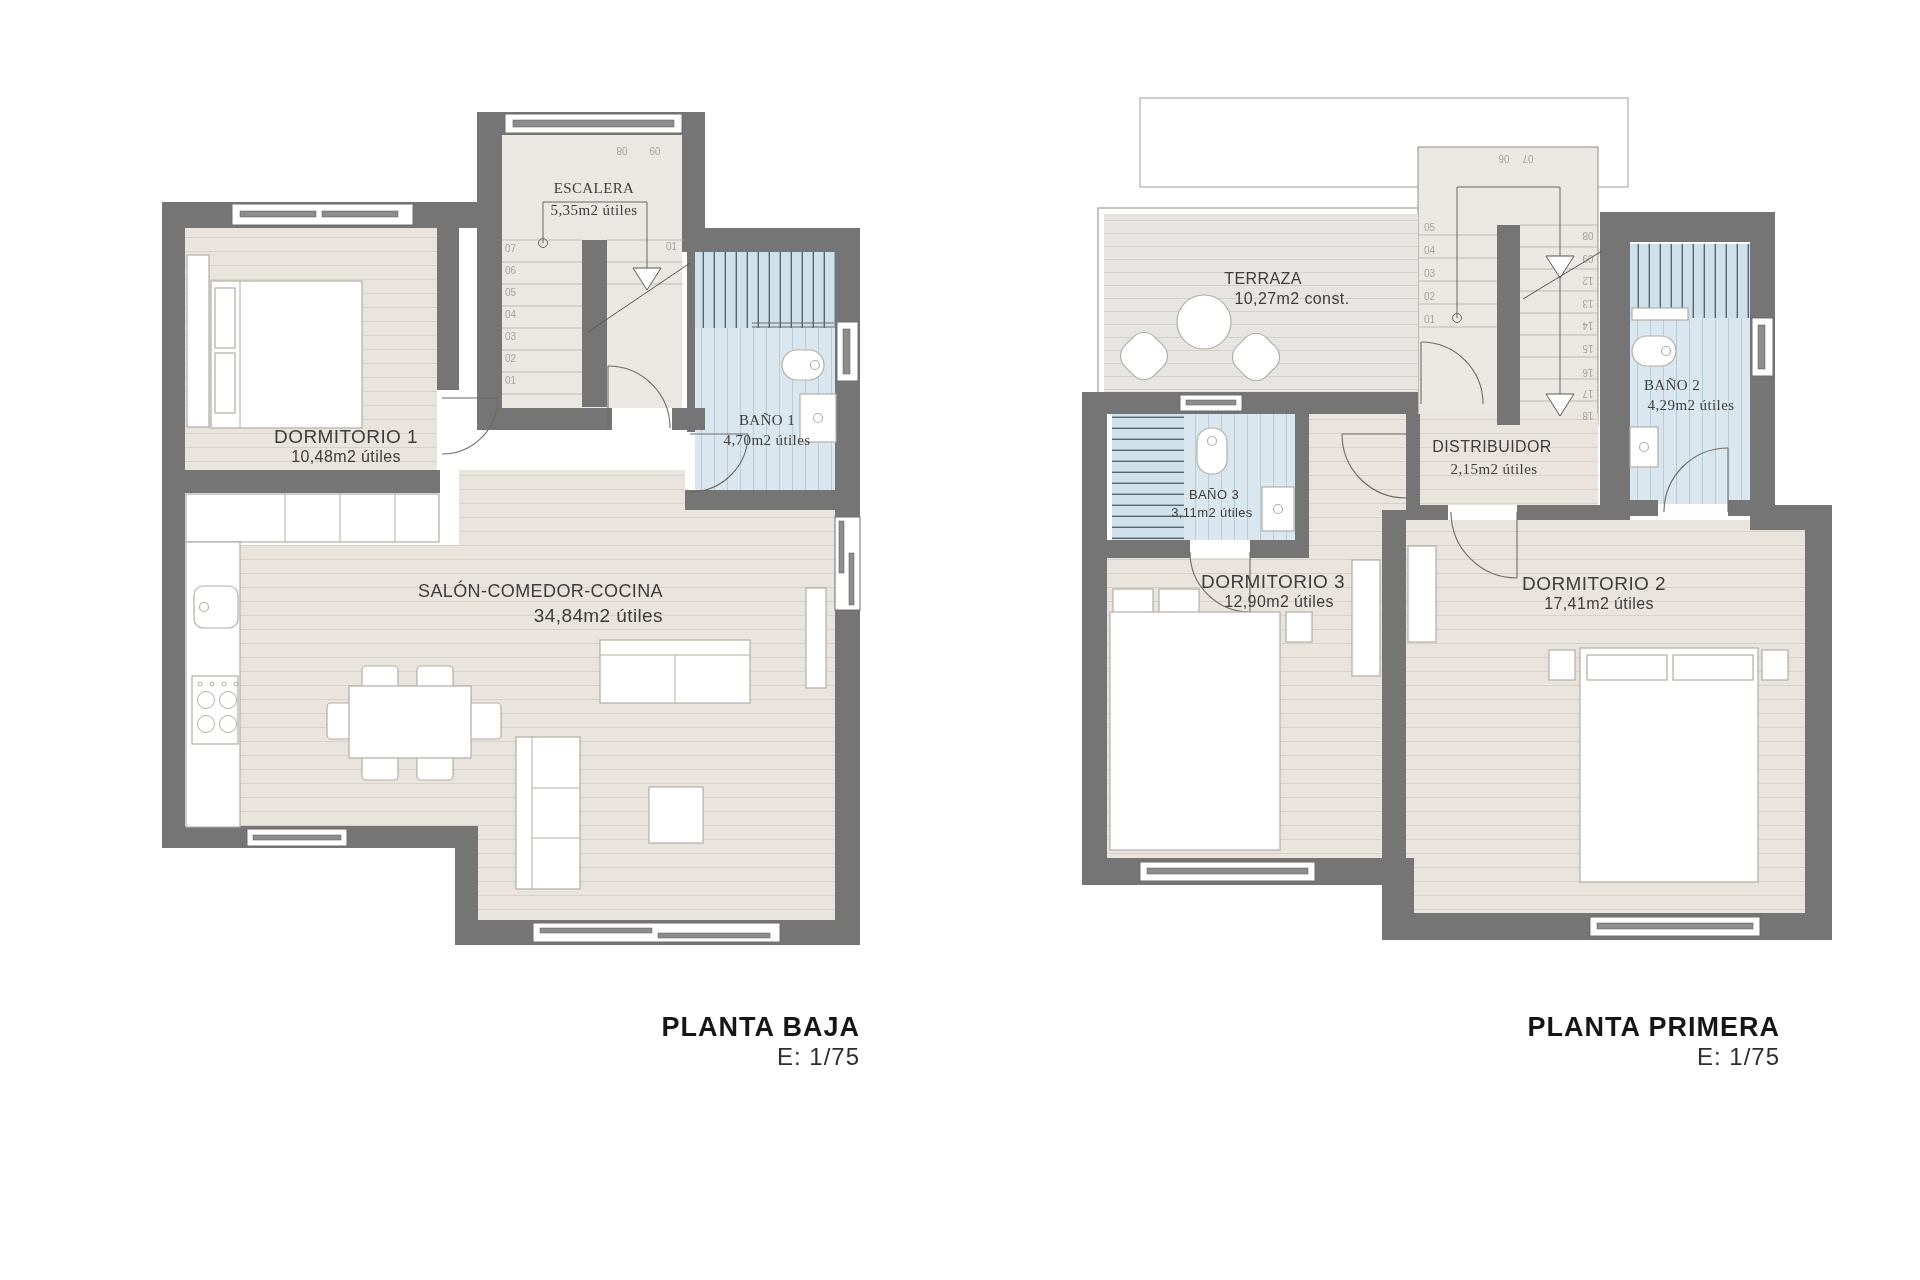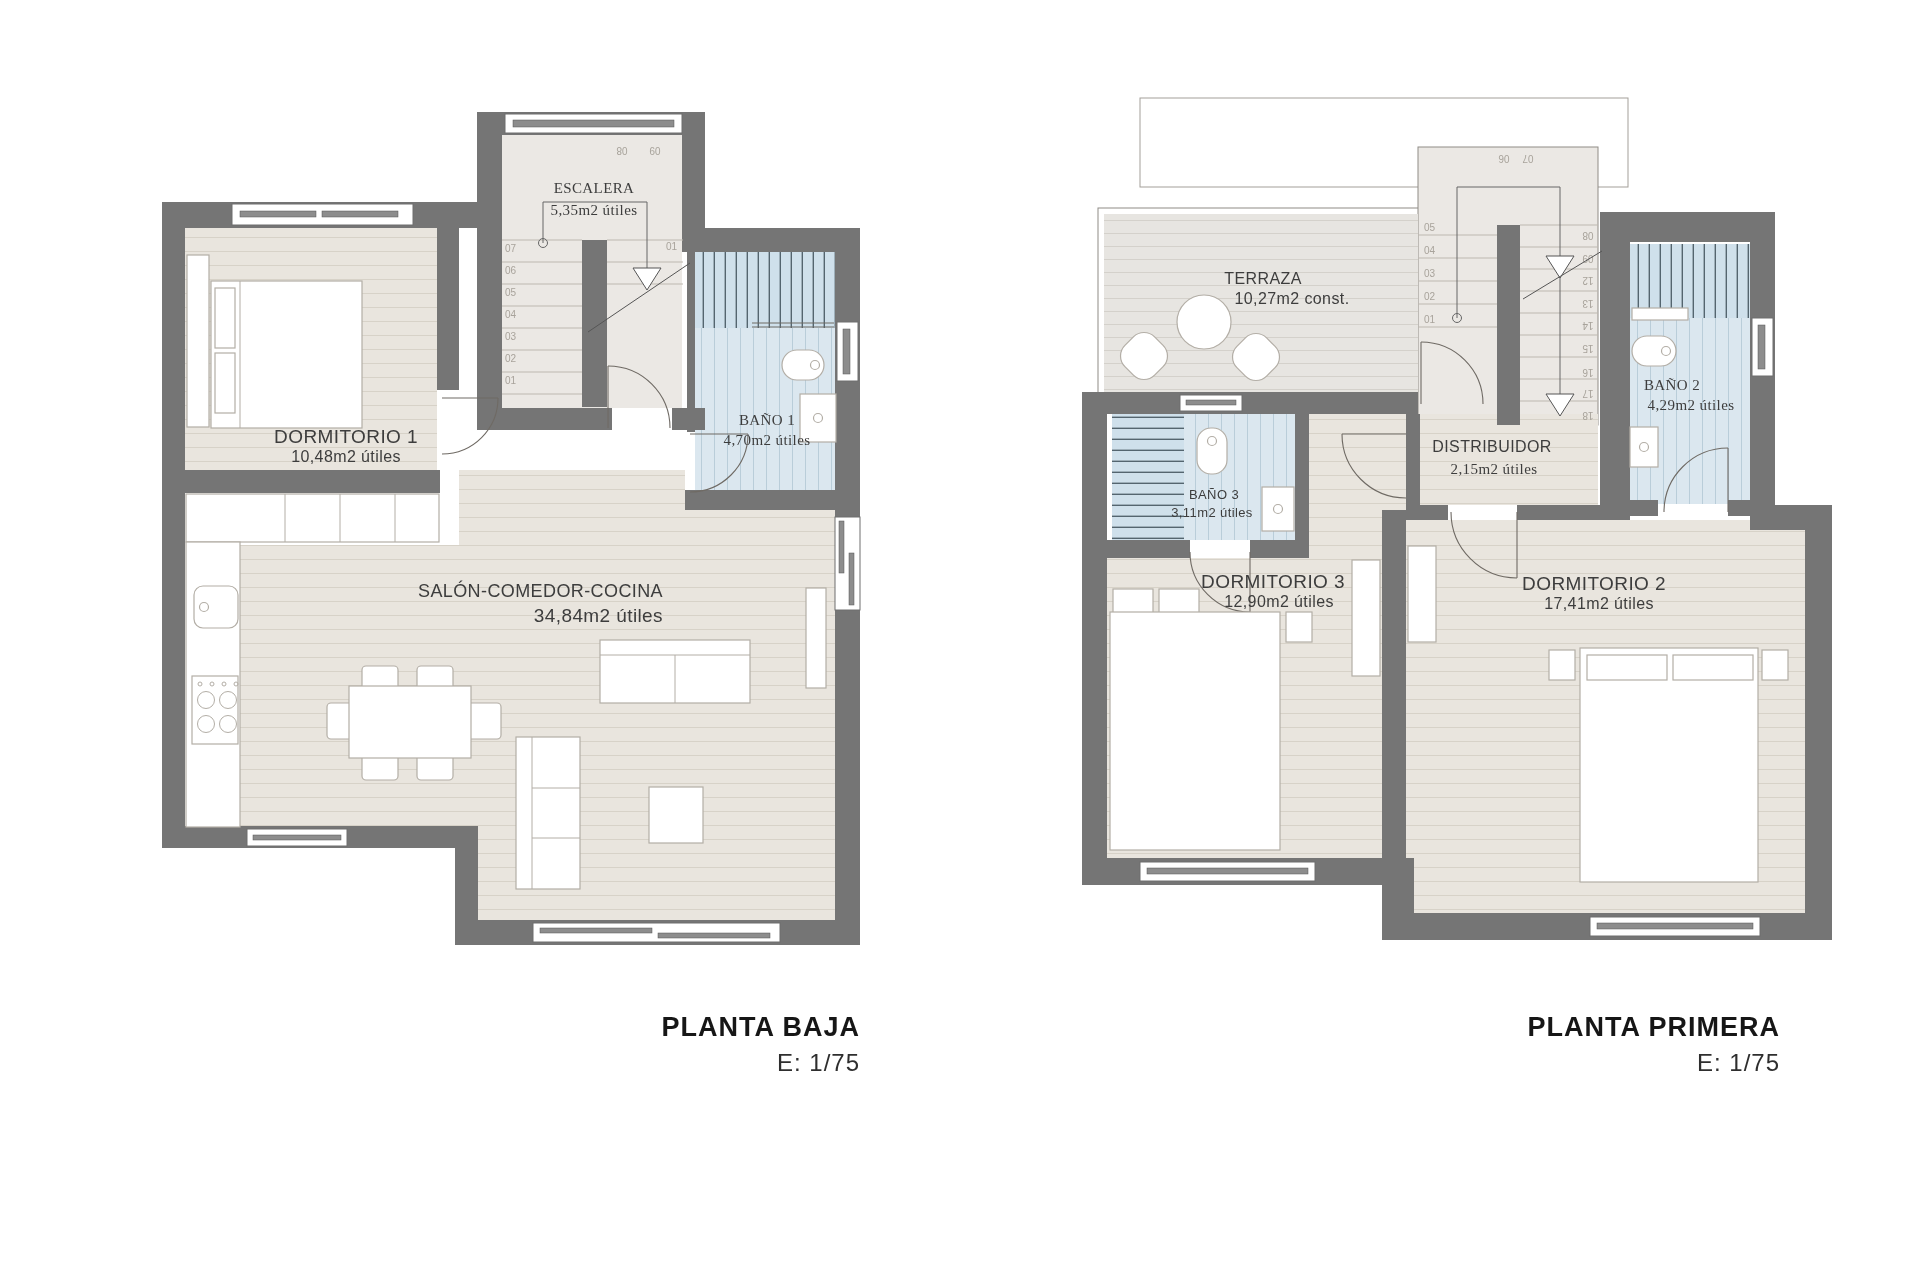--- a/index.html
+++ b/index.html
@@ -19,21 +19,21 @@
   .walk{stroke:#666666;fill:none;stroke-width:1;}
   .tri{fill:#ffffff;stroke:#555555;stroke-width:1;}
   .diag{stroke:#555555;stroke-width:1;}
   .snum{font-family:"Liberation Sans",sans-serif;font-size:10px;fill:#a8a39b;}
   .lbl{position:absolute;transform:translate(-50%,-50%);color:#3d3d3d;letter-spacing:0.4px;
        white-space:nowrap;text-align:center;}
   .f17{font-size:19px;} .f16{font-size:16px;} .f15{font-size:15px;font-family:Liberation Serif, serif;} .f13{font-size:13px;} .f18{font-size:18px;}
   .salon-block{position:absolute;text-align:right;color:#3d3d3d;letter-spacing:0.4px;white-space:nowrap;margin-left:21px;}
   .title{position:absolute;text-align:right;color:#161616;}
   .title .t1{font-weight:bold;font-size:27px;letter-spacing:1px;}
-  .title .t2{font-size:24px;margin-top:6px;color:#2e2e2e;letter-spacing:1px;}
+  .title .t2{font-size:24px;color:#2e2e2e;letter-spacing:1px;}
 </style>
 </head>
 <body>
 
 <div class="canvas">
 
 <svg class="plangfx" width="1920" height="1280" viewBox="0 0 1920 1280">
   <defs>
     <pattern id="woodH" width="10" height="14" patternUnits="userSpaceOnUse">
       <rect width="10" height="14" fill="#e9e5de"></rect>

